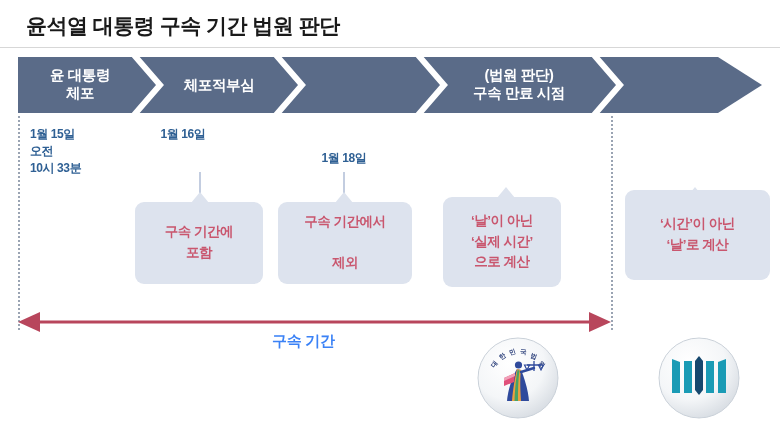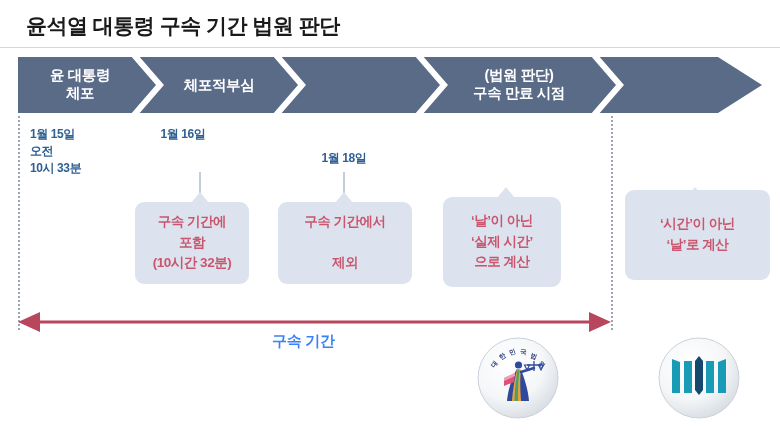--- a/index.html
+++ b/index.html
@@ -170,24 +170,23 @@
   <div class="datestamp center" style="left:288px; top:126px; width:112px;margin-top:24px;">
     <div>1월 18일</div>
   </div>
 
   <div class="datestamp center" style="left:430px; top:126px; width:150px;">
   </div>
 
 
   <div class="stem" style="left:199px; top:172px; height:32px;"></div>
   <div class="tail" style="left:191px; top:192px;"></div>
-  <div class="callout" style="left:135px; top:202px; width:114px; height:82px;text-align:right;">
+  <div class="callout" style="left:135px; top:202px; width:128px; height:82px;text-align:right;">
     <span class="ln">구속 기간에</span>
     <span class="ln">포함</span>
-    <span class="ln">(10시간 32분)</span>
   </div>
 
   <div class="stem" style="left:343px; top:172px; height:32px;"></div>
   <div class="tail" style="left:335px; top:192px;"></div>
   <div class="callout" style="left:278px; top:202px; width:134px; height:82px;gap:20px;">
     <span class="ln">구속 기간에서</span>
     <span class="ln">제외</span>
   </div>
 
   <div class="tail" style="left:497px; top:187px;"></div>

